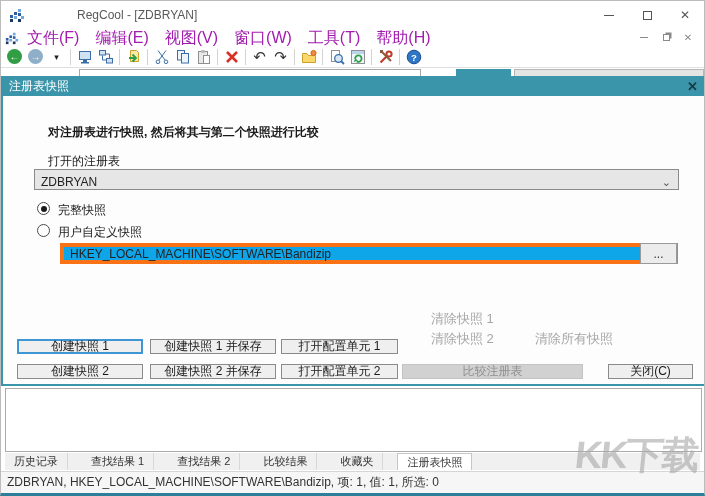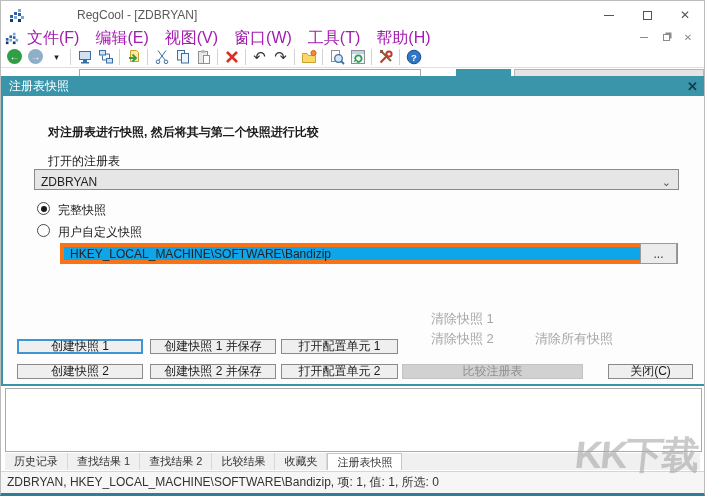--- a/index.html
+++ b/index.html
@@ -69,21 +69,21 @@
   .b-create1 { left:14px; width:126px; border:2px solid #3f96d4; }
   .b-create1s { left:147px; width:126px; }
   .b-hive1 { left:278px; width:117px; }
   .b-create2 { left:14px; width:126px; }
   .b-create2s { left:147px; width:126px; }
   .b-hive2 { left:278px; width:117px; }
   .b-compare { left:399px; width:181px; background:#d1d1d1; border:1px solid #c3c3c3; color:#909090; }
   .b-close { left:605px; width:85px; }
   
   .results { position:absolute; top:387px; left:4px; width:697px; height:64px; background:#fff; border:1px solid #ababab; }
-  .tabstrip { position:absolute; top:452px; left:4px; right:4px; height:17px; display:flex; align-items:stretch; background:#f0f0f0; font-size:11px; color:#333; }
+  .tabstrip { position:absolute; top:452px; left:4px; right:4px; height:17px; display:flex; align-items:stretch; background:#f0f0f0; font-size:11px; color:#333;gap:14px; }
   .tab { display:flex; align-items:center; padding:0 9px; border-right:1px solid #d8d8d8; }
   .tab.active { background:#fff; border:1px solid #c6c6c6; border-bottom:none; }
   .statusbar { position:absolute; top:470px; left:0; right:0; height:22px; background:#f6f6f6; border-top:1px solid #d5d5d5; display:flex; align-items:center; }
   .statusbar .txt { margin-left:6px; color:#333; font-size:12px; }
   
   .watermark { position:absolute; right:6px; top:434px; text-align:right; pointer-events:none; }
   .wm-logo { font-size:38px; font-weight:bold; color:#a8a8a8; opacity:.6; letter-spacing:-2px; transform:skewX(-6deg); line-height:1.1; font-family:"Liberation Sans",sans-serif; }
   .wm-site { font-size:14px; color:#bdbdbd; letter-spacing:2px; margin-top:-4px; }
   svg { display:block; }
 </style>

